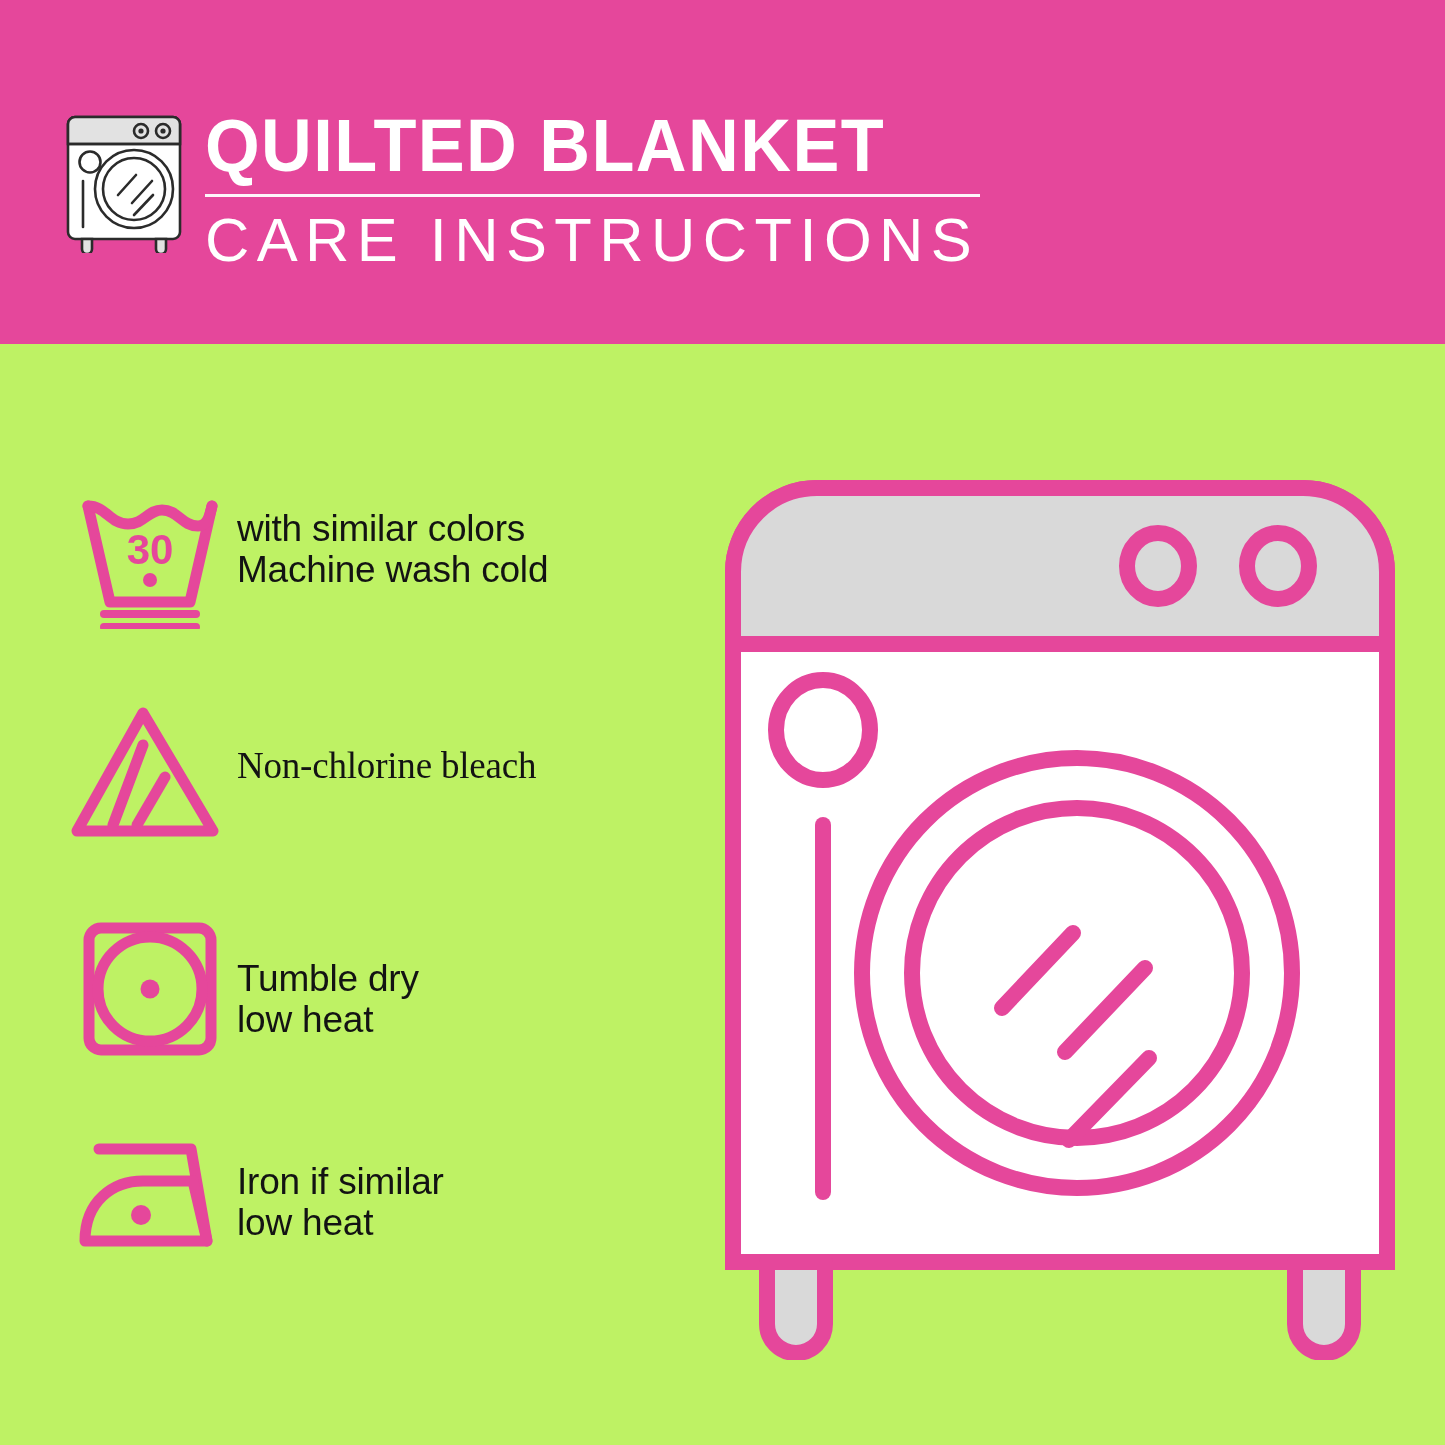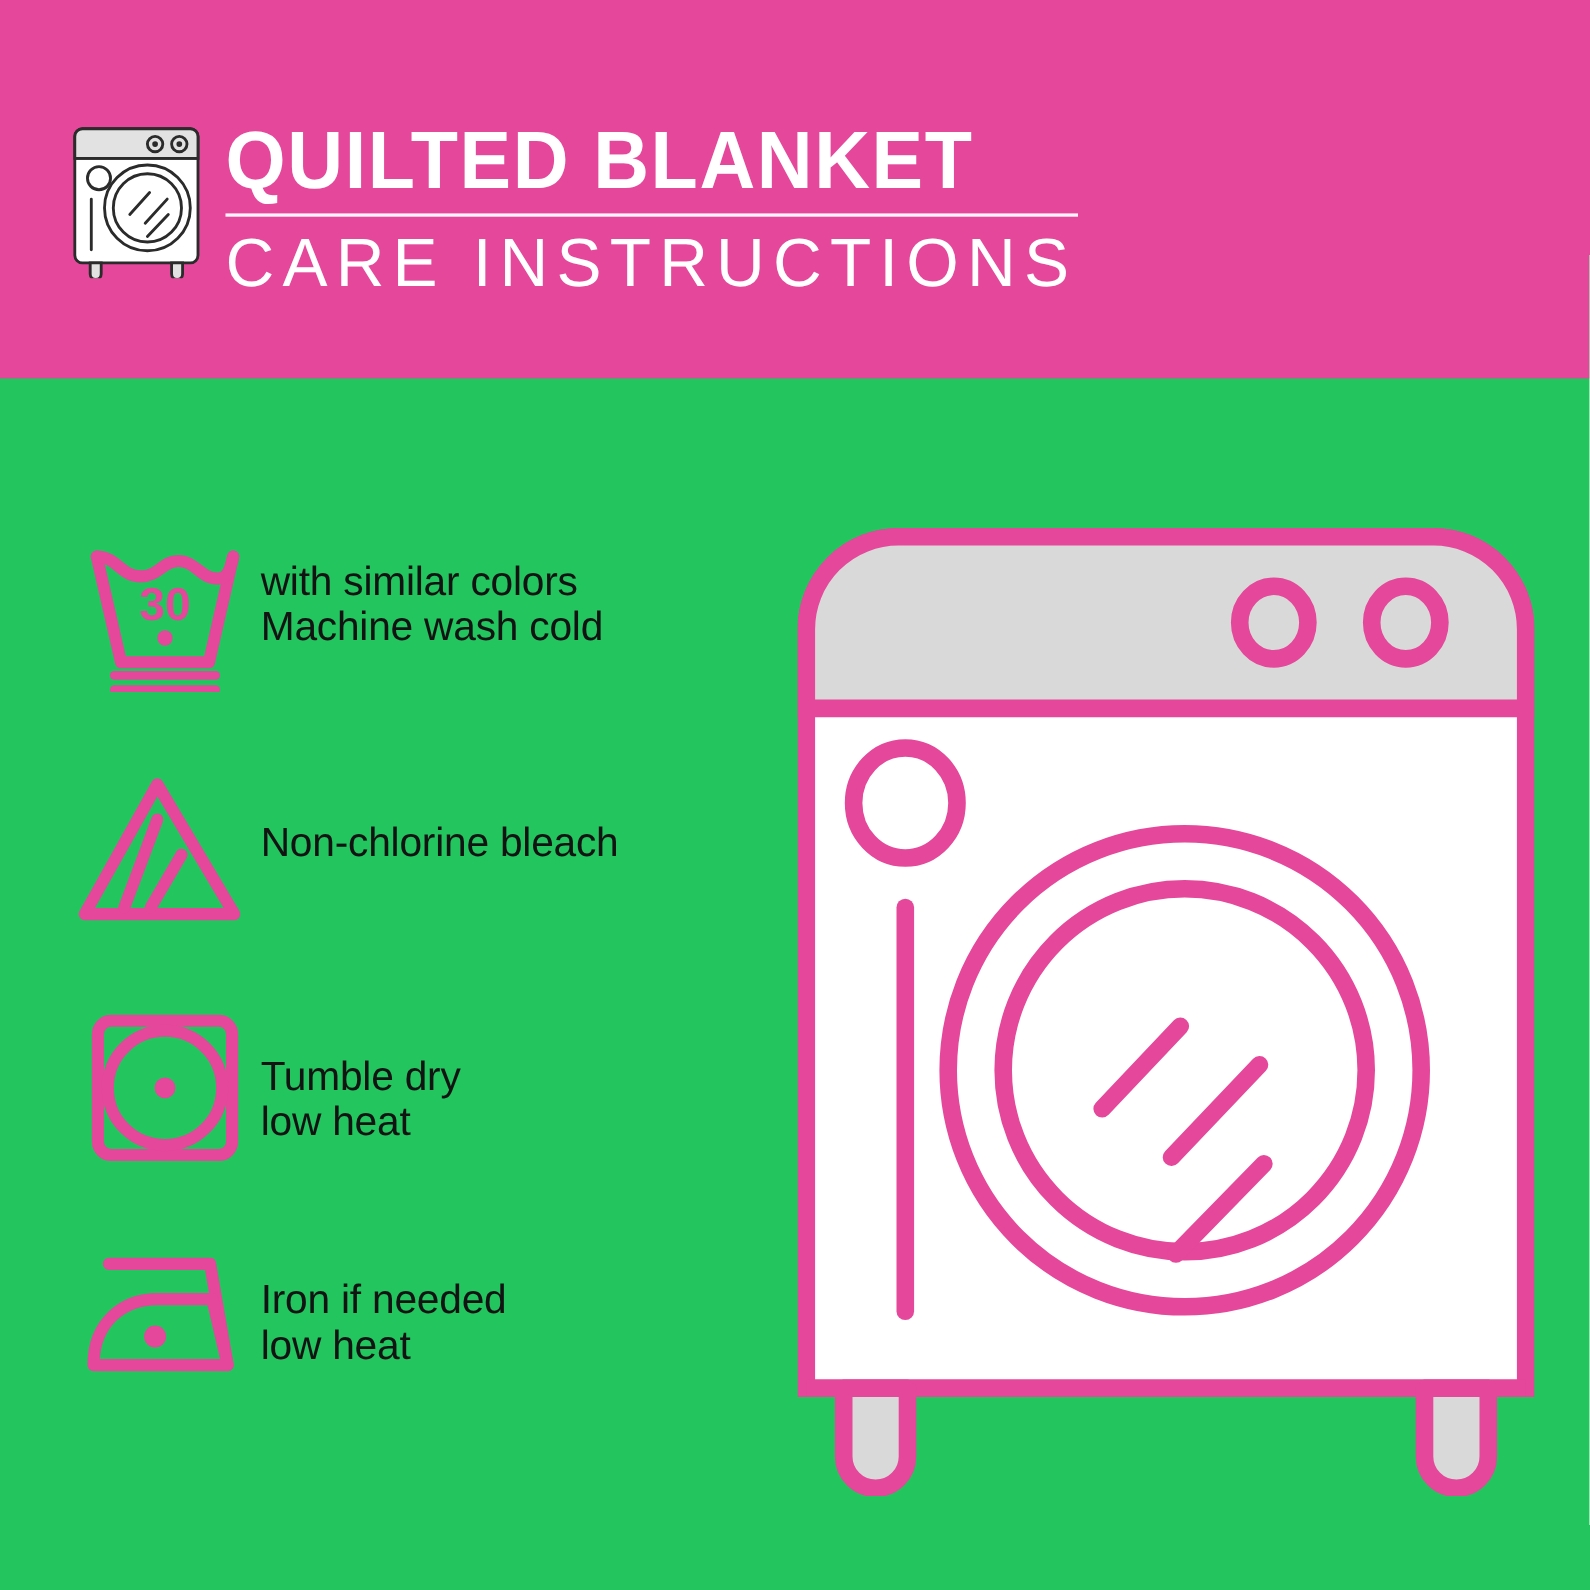--- a/index.html
+++ b/index.html
@@ -9,21 +9,21 @@
     height: 1445px;
     background: #ffffff;
     font-family: "Liberation Sans", sans-serif;
     overflow: hidden;
   }
 
   #page {
     position: relative;
     width: 1445px;
     height: 1445px;
-    background: #22c55e;
+    background: #bef264;
   }
 
   
   #header-band {
     position: absolute;
     left: 0;
     top: 0;
     width: 1445px;
     height: 344px;
     background: #e5479b;
@@ -104,21 +104,21 @@
     flex: 1 1 auto;
     font-family: "Liberation Sans", sans-serif;
     font-size: 37px;
     line-height: 41px;
     color: #131313;
     letter-spacing: -0.2px;
     padding-top: 28px;
   }
 
   .row-wash   .instruction-text { padding-top: 30px; }
-  .row-bleach .instruction-text { padding-top: 52px; }
+  .row-bleach .instruction-text { padding-top: 52px; font-family: Liberation Serif, serif; }
   .row-dry    .instruction-text { padding-top: 50px; }
   .row-iron   .instruction-text { padding-top: 38px; }
 
   .instruction-text div { white-space: nowrap; }
 
   
   #washer-illustration {
     position: absolute;
     left: 725px;
     top: 480px;
@@ -224,21 +224,21 @@
       <div class="instruction-icon">
         <svg viewBox="0 0 170 130" width="170" height="130" aria-hidden="true">
 
           <path d="M34 20 L126 20 L142 112" fill="none" stroke="#e5479b" stroke-width="11" stroke-linecap="round" stroke-linejoin="round"></path>
 
           <path d="M20 112 C20 72 48 52 78 52 L128 52 L142 112 Z" fill="none" stroke="#e5479b" stroke-width="11" stroke-linecap="round" stroke-linejoin="round"></path>
           <circle cx="76" cy="86" r="10" fill="#e5479b"></circle>
         </svg>
       </div>
       <div class="instruction-text">
-        <div>Iron if needed</div>
+        <div>Iron if similar</div>
         <div>low heat</div>
       </div>
     </div>
 
   </div>
 
   <div id="washer-illustration">
     <svg viewBox="0 0 670 880" width="670" height="880" aria-hidden="true">
 
       <path d="M8 92 a84 84 0 0 1 84 -84 h486 a84 84 0 0 1 84 84 v690 h-654 z" fill="#ffffff" stroke="#e5479b" stroke-width="16"></path>

